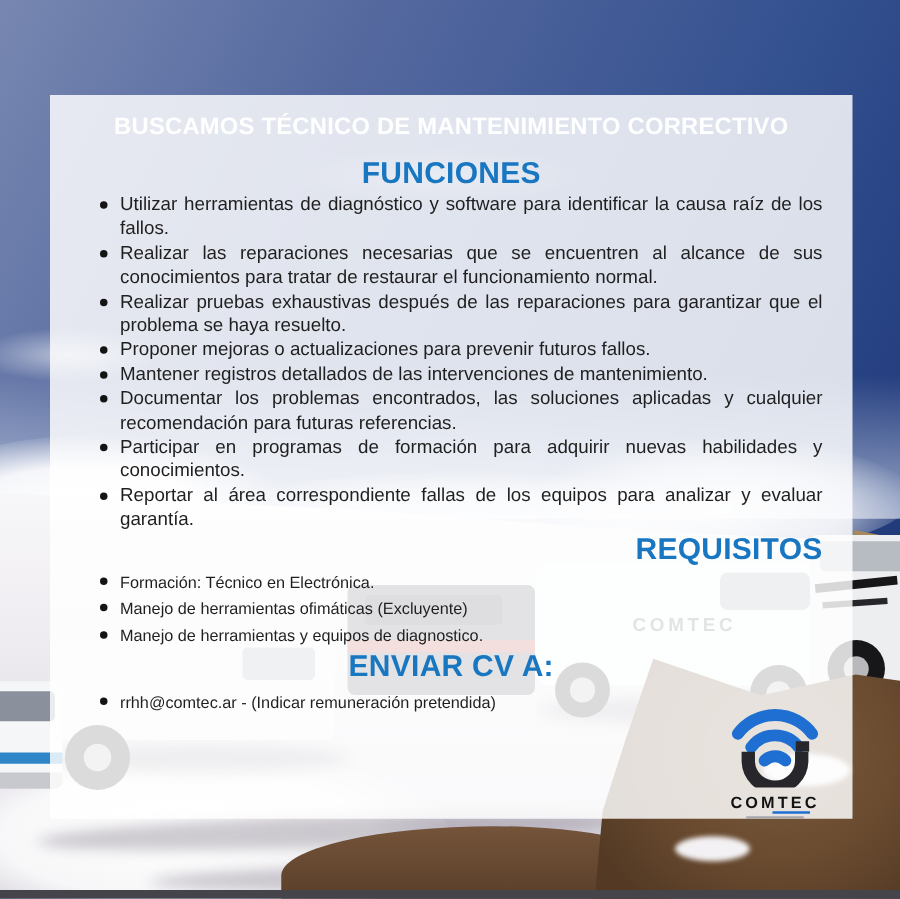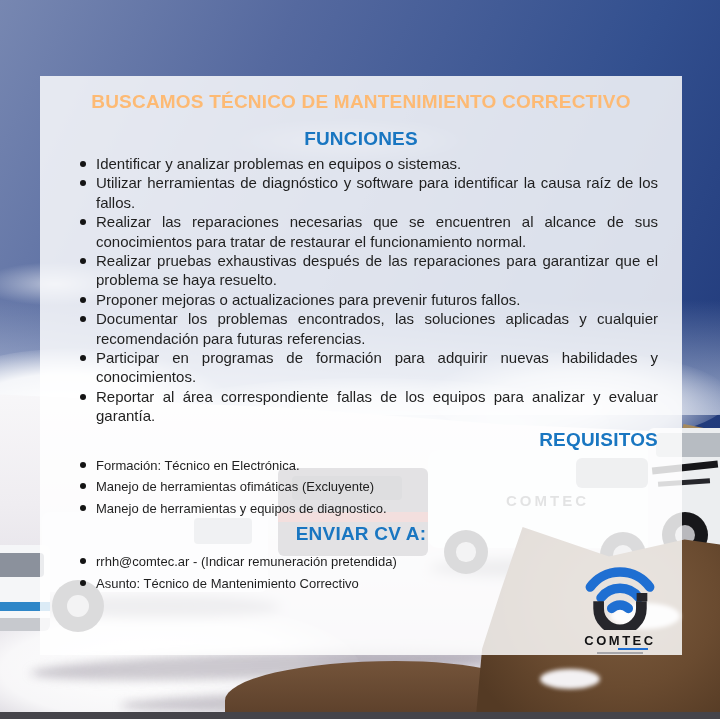--- a/index.html
+++ b/index.html
@@ -59,22 +59,22 @@
     border-radius:55% 45% 0 0;}
   .rock-right{right:-24px;bottom:-18px;width:270px;height:210px;
     background:radial-gradient(ellipse at 55% 35%,#7d5c3e 0%,#6a4b30 45%,#543a24 80%);
     clip-path:polygon(18% 0,50% 14%,78% 6%,100% 10%,100% 100%,0 100%,3% 58%,10% 30%);}
   .rock-snowpatch{background:#f3f1f3;border-radius:50%;filter:blur(2px);}
   .bottom-band{left:0;bottom:0;width:100%;height:7px;background:#45444a;}
   
   .card{left:40px;top:76px;width:642px;height:579px;background:rgba(255,255,255,0.83);z-index:5;
     padding:12px 24px 0 24px;}
   .title{margin:2px 0 0 0;text-align:center;font-weight:bold;font-size:19px;line-height:24px;
-    color:#fdba74;letter-spacing:.2px;}
-  .heading{text-align:center;font-weight:bold;font-size:19px;line-height:24px;color:#1976c1;letter-spacing:.2px;}
+    color:#ffffff;letter-spacing:.2px;}
+  .heading{text-align:center;font-weight:bold;font-size:24px;line-height:24px;color:#1976c1;letter-spacing:.2px;}
   .h-func{margin:13px 0 3px 0;}
   .h-req{margin:2px 0 3px 0;text-align:right;}
   .h-cv{margin:3px 0 5px 0;}
   ul.blist{list-style:none;margin:0;padding:0 0 0 14px;color:#1f1f1f;}
   ul.blist li{position:relative;padding-left:18px;}
   ul.blist li::before{content:"";position:absolute;left:2px;top:7px;width:6px;height:6px;border-radius:50%;background:#141414;}
   ul.justified li{font-size:15px;line-height:19.4px;text-align:justify;}
   ul.plain li{font-size:13px;line-height:21.6px;}
   
   .logo{left:580px;top:556px;width:80px;z-index:6;text-align:center;}
@@ -146,41 +146,40 @@
   <div class="abs rock-right"></div>
   <div class="abs rock-snowpatch" style="right:40px;bottom:90px;width:70px;height:26px;"></div>
   <div class="abs rock-snowpatch" style="right:120px;bottom:30px;width:60px;height:20px;"></div>
   <div class="abs bottom-band"></div>
 
   <div class="abs card">
     <h1 class="title">BUSCAMOS TÉCNICO DE MANTENIMIENTO CORRECTIVO</h1>
 
     <h2 class="heading h-func">FUNCIONES</h2>
     <ul class="blist justified">
-      <li>Identificar y analizar problemas en equipos o sistemas.</li>
       <li>Utilizar herramientas de diagnóstico y software para identificar la causa raíz de los fallos.</li>
       <li>Realizar las reparaciones necesarias que se encuentren al alcance de sus conocimientos para tratar de restaurar el funcionamiento normal.</li>
       <li>Realizar pruebas exhaustivas después de las reparaciones para garantizar que el problema se haya resuelto.</li>
       <li>Proponer mejoras o actualizaciones para prevenir futuros fallos.</li>
+      <li>Mantener registros detallados de las intervenciones de mantenimiento.</li>
       <li>Documentar los problemas encontrados, las soluciones aplicadas y cualquier recomendación para futuras referencias.</li>
       <li>Participar en programas de formación para adquirir nuevas habilidades y conocimientos.</li>
       <li>Reportar al área correspondiente fallas de los equipos para analizar y evaluar garantía.</li>
     </ul>
 
     <h2 class="heading h-req">REQUISITOS</h2>
     <ul class="blist plain">
       <li>Formación: Técnico en Electrónica.</li>
       <li>Manejo de herramientas ofimáticas (Excluyente)</li>
       <li>Manejo de herramientas y equipos de diagnostico.</li>
     </ul>
 
     <h2 class="heading h-cv">ENVIAR CV A:</h2>
     <ul class="blist plain">
       <li>rrhh@comtec.ar - (Indicar remuneración pretendida)</li>
-      <li>Asunto: Técnico de Mantenimiento Correctivo</li>
     </ul>
   </div>
 
   <div class="abs logo">
     <svg width="76" height="74" viewBox="0 0 64 62">
       <path d="M7,26 A31,31 0 0,1 57,26" fill="none" stroke="#1f6fd2" stroke-width="8" stroke-linecap="round"></path>
       <path d="M16,35 A20,20 0 0,1 48,35" fill="none" stroke="#1f6fd2" stroke-width="8" stroke-linecap="round"></path>
       <path d="M25,44 A10,10 0 0,1 39,44" fill="none" stroke="#1f6fd2" stroke-width="8" stroke-linecap="round"></path>
       <path d="M14,38 L14,44 A18,18 0 0,0 50,44 L50,38" fill="none" stroke="#26262b" stroke-width="9"></path>
       <rect x="46" y="31" width="9" height="7" fill="#26262b"></rect>

